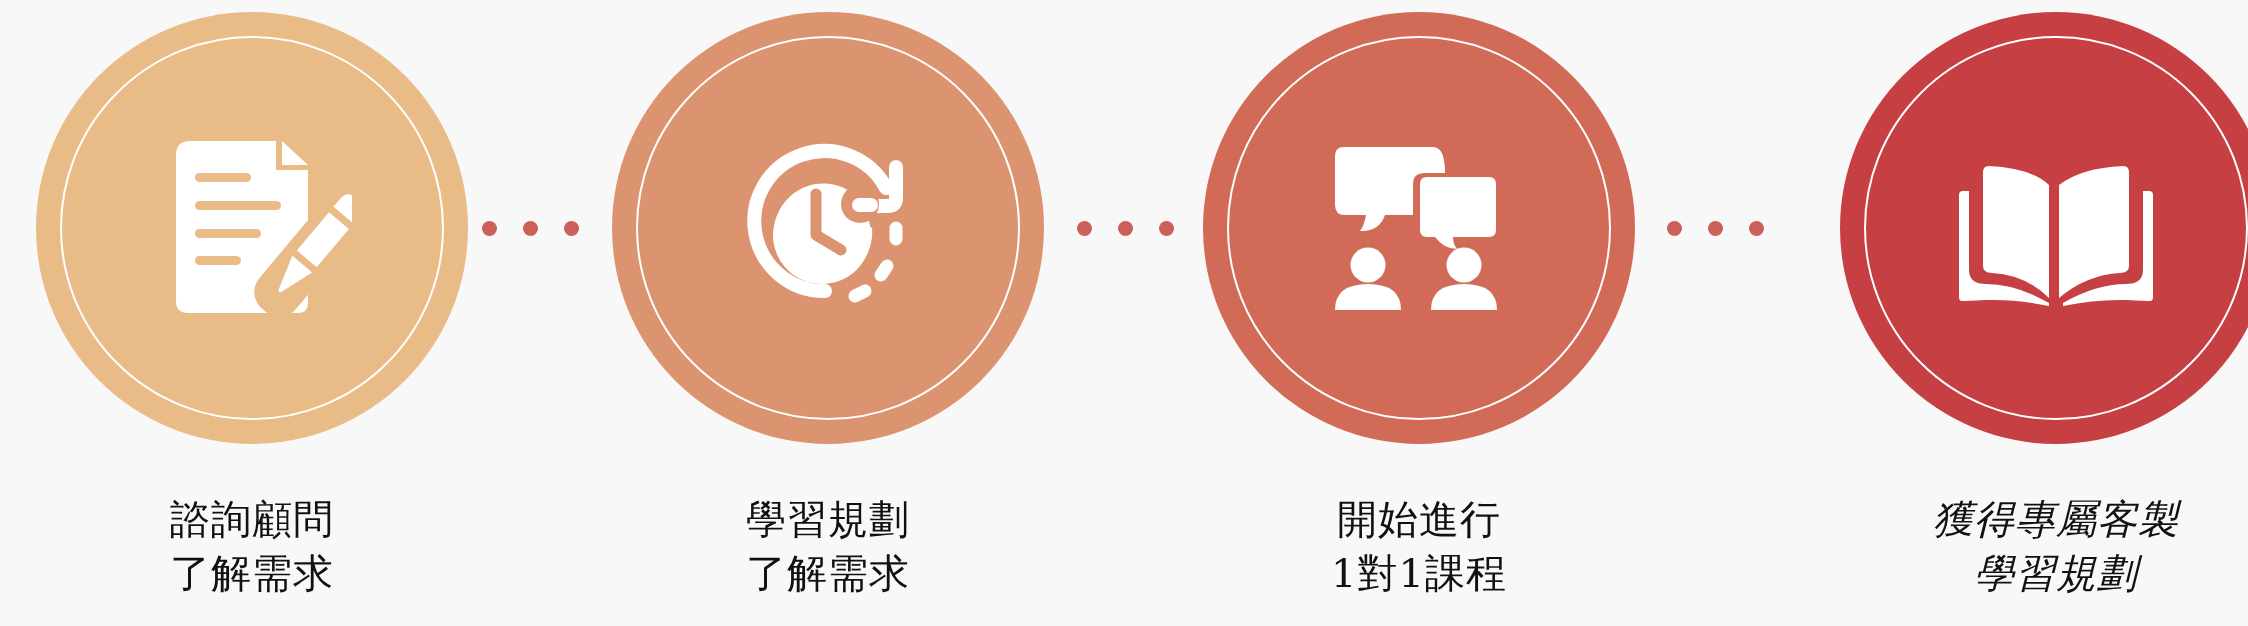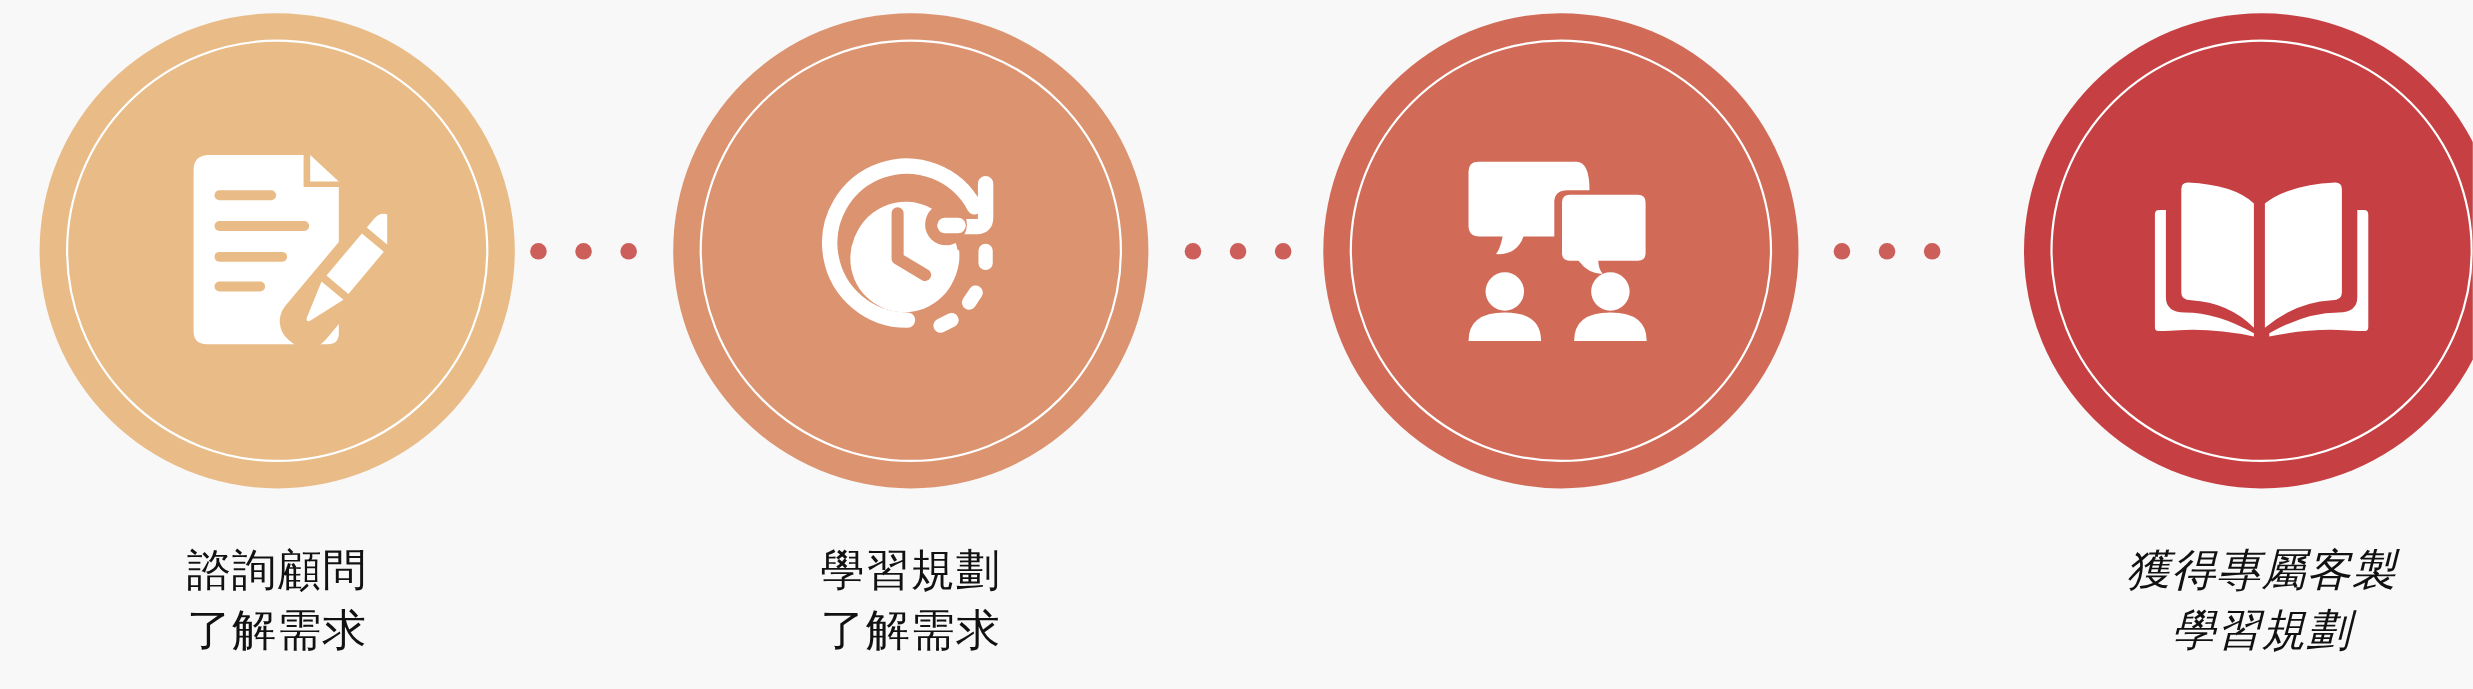--- a/index.html
+++ b/index.html
@@ -143,20 +143,24 @@
         <path d="M108 49 Q101 49 101 56 L101 102 Q101 109 108 109 L116 109 Q125 121 138 121 Q134 116 134 109 L170 109 Q177 109 177 102 L177 56 Q177 49 170 49 Z" fill="#ffffff"></path>
 
         <circle cx="49" cy="137" r="17.5" fill="#ffffff"></circle>
         <path d="M16 182 Q16 156 49 156 Q82 156 82 182 Z" fill="#ffffff"></path>
 
         <circle cx="145" cy="137" r="17.5" fill="#ffffff"></circle>
         <path d="M112 182 Q112 156 145 156 Q178 156 178 182 Z" fill="#ffffff"></path>
       </svg>
     </div>
   </div>
+  <div class="label">
+    <div>開始進行</div>
+    <div>1對1課程</div>
+  </div>
 </div>
 
 <div class="dots" style="left:1667px;">
   <span class="dot" style="left:0;background:#cd5f5a;"></span>
   <span class="dot" style="left:41px;background:#cd5f5a;"></span>
   <span class="dot" style="left:82px;background:#cd5f5a;"></span>
 </div>
 
 <div class="step" style="left:1840px;font-style:italic;">
   <div class="circle" style="background:#c64043;">

